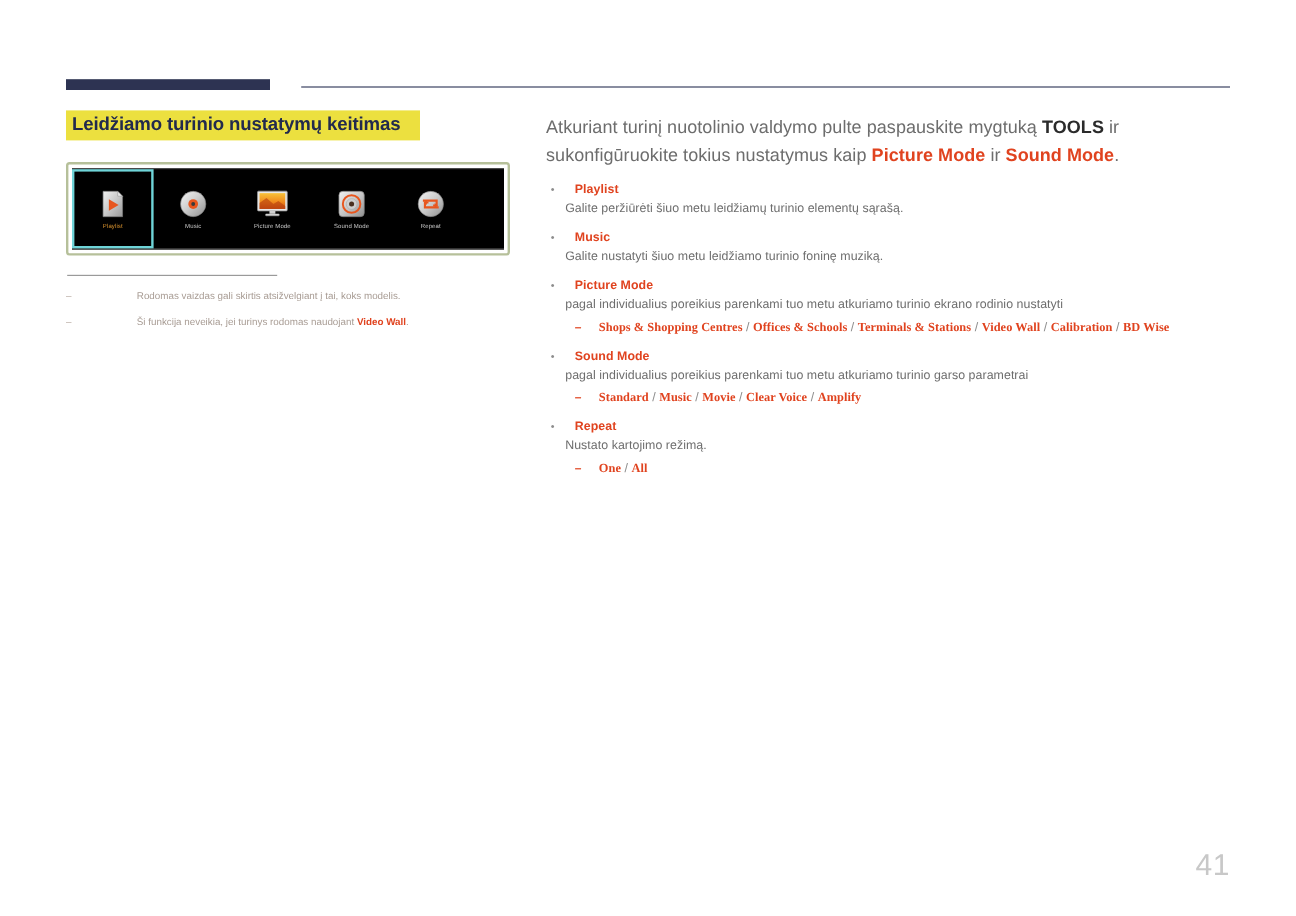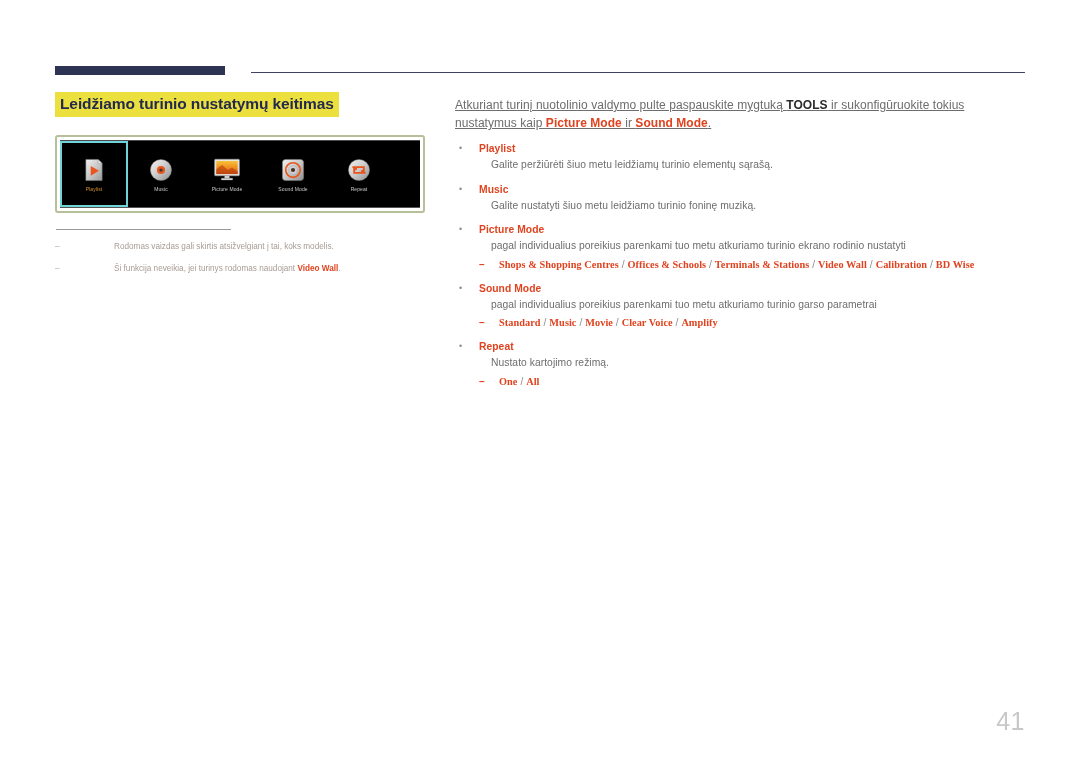--- a/index.html
+++ b/index.html
@@ -62,21 +62,21 @@
     width: 570px;
   }
 
   
   .page-title {
     display: inline-block;
     font-size: 15.5px;
     font-weight: bold;
     color: #222a4d;
     background: #ece03f;
-    padding: 3px 5px 4px 5px;
+    padding: 3px 16px 4px 5px;
     letter-spacing: -0.1px;
     line-height: 1.15;
   }
 
   
   .mock-frame {
     margin-top: 18px;
     width: 360px;
     height: 68px;
     border: 2px solid #b6c09a;
@@ -160,25 +160,24 @@
     flex: 1;
     padding-left: 48px;
   }
   .note-text .hl {
     color: #e0431f;
     font-weight: bold;
   }
 
   
   .intro {
-    font-size: 12px;
+    font-size: 15px;
     color: #6d6d6d;
     line-height: 1.52;
     letter-spacing: 0.05px;
-    text-decoration: underline;
   }
   .intro .b-dark {
     font-weight: bold;
     color: #2b2b2b;
   }
   .intro .b-red {
     font-weight: bold;
     color: #e0431f;
   }
 
@@ -199,21 +198,21 @@
     box-sizing: border-box;
   }
   .bullet-title {
     font-size: 10.3px;
     font-weight: bold;
     color: #e0431f;
     line-height: 15px;
     letter-spacing: 0.05px;
   }
   .bullet-desc {
-    margin-left: 36px;
+    margin-left: 16px;
     font-size: 10.3px;
     color: #6d6d6d;
     line-height: 1.5;
     margin-top: 1px;
     letter-spacing: 0.05px;
   }
   .sub-row {
     display: flex;
     margin-left: 24px;
     margin-top: 4px;

